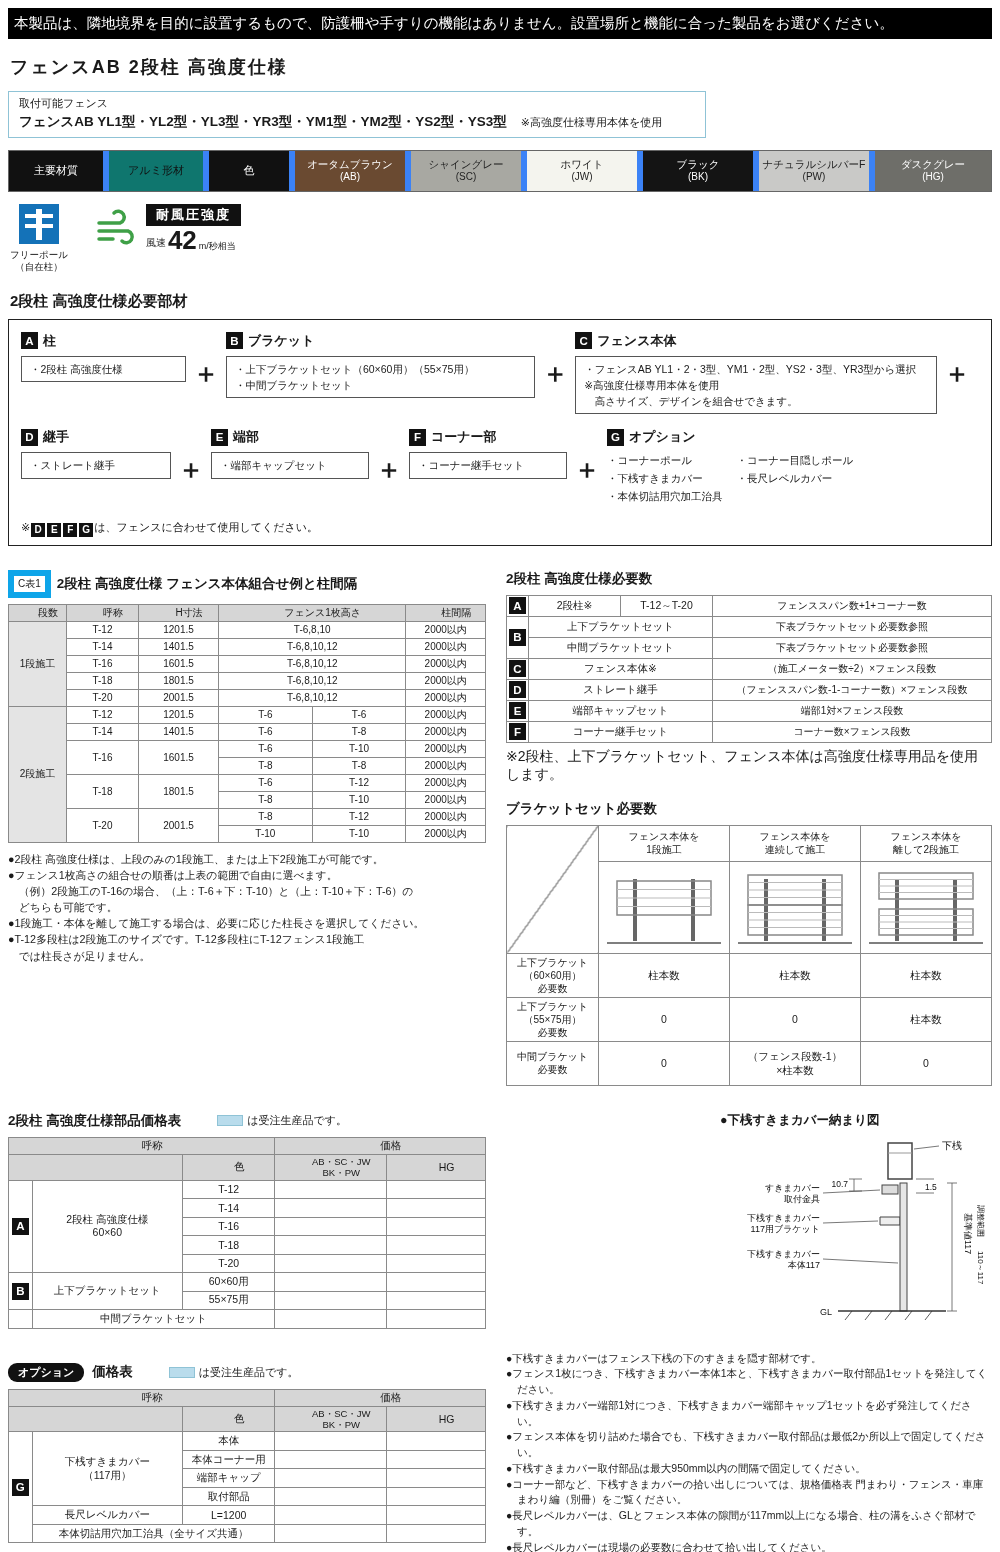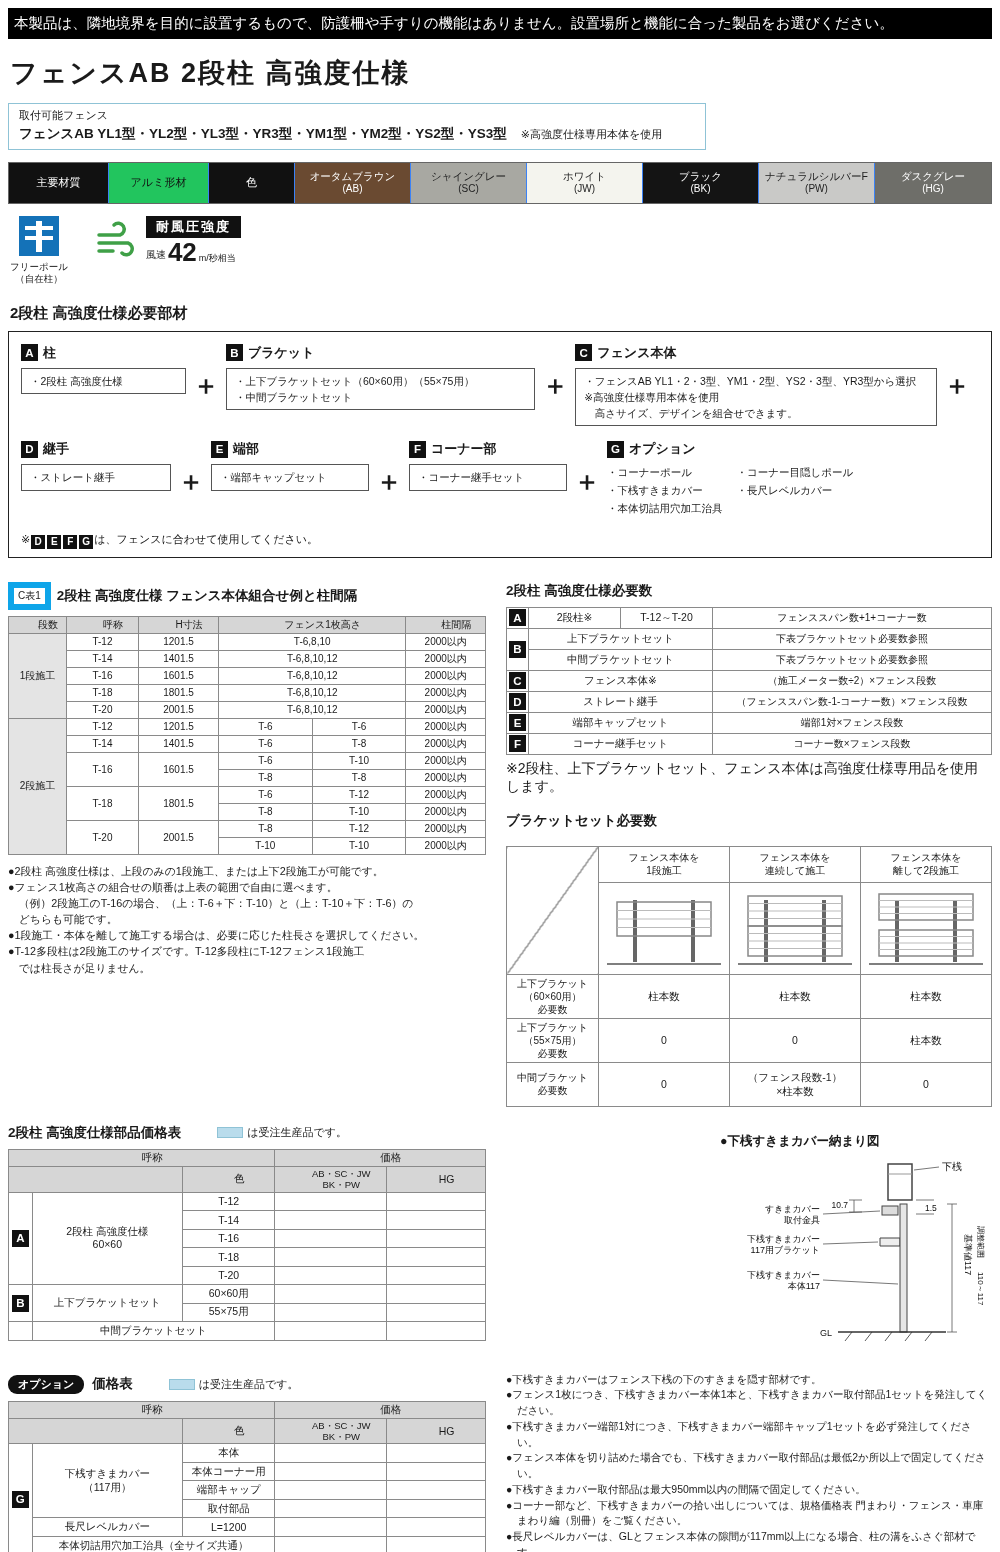--- a/index.html
+++ b/index.html
@@ -6,34 +6,34 @@
 html, body { background:#ffffff; }
 body {
   width:1000px; height:1552px;
   font-family:"Liberation Sans","DejaVu Sans",sans-serif;
   color:#1a1a1a; font-size:11px; overflow:hidden;
 }
 .page { padding:8px 8px 0; }
 
 .top-banner { background:#000; color:#fff; font-size:14.5px; padding:6px 6px; white-space:nowrap; }
 
-.title { font-size:27px; font-weight:bold; letter-spacing:2px; margin:16px 0 12px 2px; }
+.title { font-size:18px; font-weight:bold; letter-spacing:2px; margin:16px 0 12px 2px; }
 
 .compat-box { width:698px; border:1px solid #8fc3d6; padding:4px 10px 6px; }
 .compat-label { font-size:11px; margin-bottom:2px; }
 .compat-line { display:flex; align-items:baseline; }
 .compat-models { font-size:13.5px; font-weight:bold; }
 .compat-note { font-size:11px; margin-left:14px; }
 
 .color-row { display:flex; margin-top:12px; border:1px solid #666; }
 .color-cell { height:40px; display:flex; flex-direction:column; align-items:center; justify-content:center;
-  text-align:center; font-size:11px; line-height:1.25; border-right:1px solid #3b82f6; }
+  text-align:center; font-size:11px; line-height:1.25; border-right:6px solid #3b82f6; }
 .color-cell:last-child { border-right:none; }
 .cc-dark { background:#111; color:#fff; }
-.cc-light { background:#22c55e; color:#111; }
+.cc-light { background:#0f766e; color:#111; }
 .cc-material-label { width:100px; }
 .cc-material { width:100px; }
 .cc-color-label { width:86px; }
 .swatch { width:116px; }
 .sw-name { font-size:10.5px; }
 .sw-code { font-size:10px; }
 
 .badges-row { display:flex; align-items:flex-start; margin:12px 0 0 2px; }
 .badge-freepole { display:inline-flex; flex-direction:column; align-items:center; margin-right:26px; }
 .fp-label { font-size:9.5px; text-align:center; line-height:1.3; margin-top:3px; }
@@ -83,21 +83,21 @@
 
 .needs-tbl { margin-top:7px; font-size:10.5px; }
 .needs-tbl td { height:21px; }
 .letter-cell { width:22px; background:#fff; }
 .needs-name { width:92px; }
 .needs-size { width:92px; }
 .needs-desc { font-size:10px; }
 .small-note { font-size:14px; margin-top:5px; }
 
 .bracket-block { margin-top:16px; }
-.bracket-tbl { margin-top:16px; font-size:10.5px; }
+.bracket-tbl { margin-top:7px; font-size:10.5px; }
 .bracket-tbl th { font-size:10px; }
 .bk-colhead { height:36px; line-height:1.35; background:#fff; }
 .bk-illus { height:92px; background:#fff; }
 .bk-rowhead { height:44px; line-height:1.3; background:#fff; font-size:9.8px; }
 .bk-val { line-height:1.35; }
 .diag { background:linear-gradient(to bottom right, #fff calc(50% - 0.7px), #8a8a8a calc(50% - 0.7px), #8a8a8a calc(50% + 0.7px), #fff calc(50% + 0.7px)); }
 
 .price-block1 { margin-top:148px; }
 .option-block { margin-top:34px; }
 .price-head { display:flex; align-items:center; }

